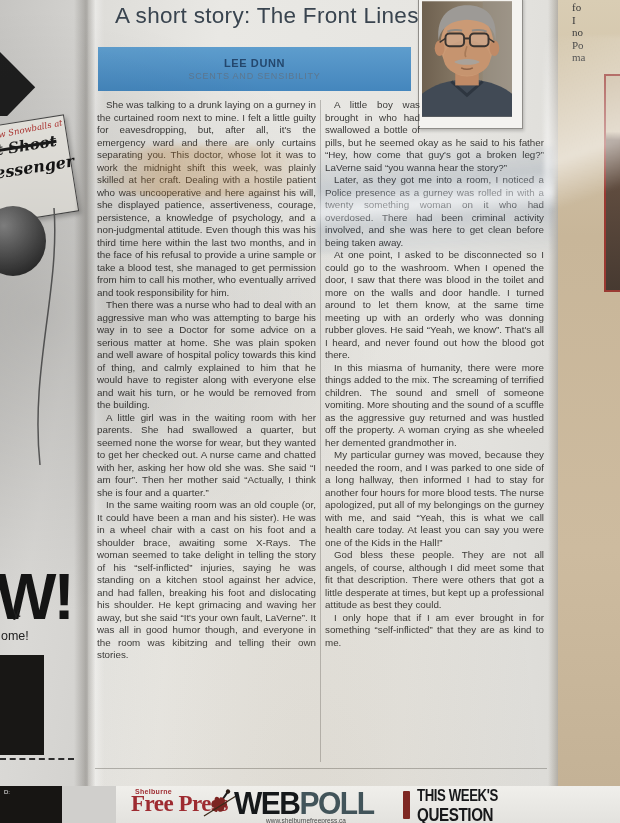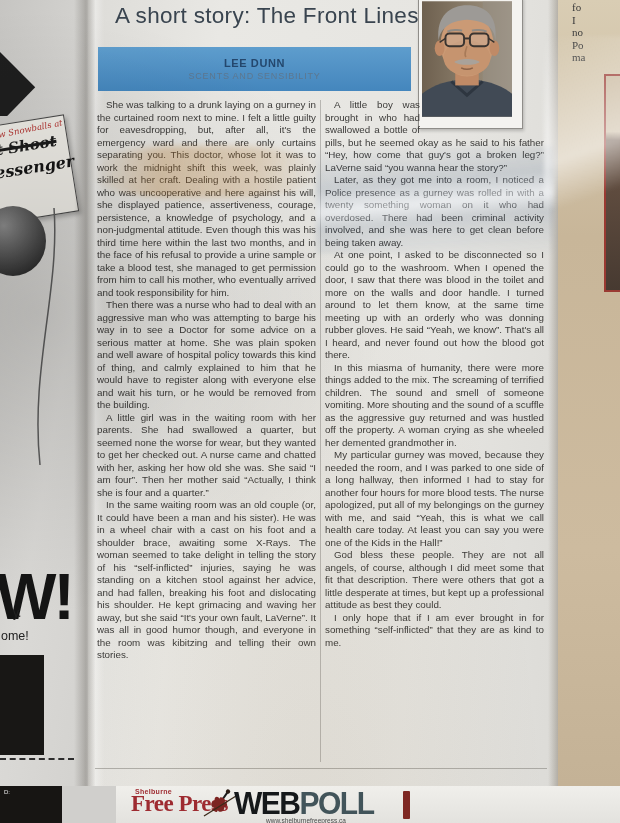--- a/index.html
+++ b/index.html
@@ -223,16 +223,20 @@
         <g transform="rotate(35 20 17)">
           <path d="M20,4 L20,14" stroke="#1a1a1a" stroke-width="2"></path>
           <path d="M14,18 C11,14 15,12 17,14 C15,10 25,10 23,14 C25,12 29,14 26,18 C29,22 25,26 22,24 C25,28 15,28 18,24 C15,26 11,22 14,18 Z" fill="#7c2422"></path>
           <circle cx="20" cy="3" r="2.2" fill="#2a1a12"></circle>
         </g>
         <path d="M4,30 L36,10" stroke="#3a2a1a" stroke-width="1.3"></path>
       </svg>
       <div class="webpoll"><span class="web">WEB</span><span class="poll">POLL</span></div>
       <div class="webpoll-url">www.shelburnefreepress.ca</div>
       <div class="q-red"></div>
+      <div class="q-text">
+        <div><span class="q-l1">THIS WEEK'S</span></div>
+        <div><span class="q-l2">QUESTION</span></div>
+      </div>
     </div>
   </div>
 
 </div>
 
 </body></html>

